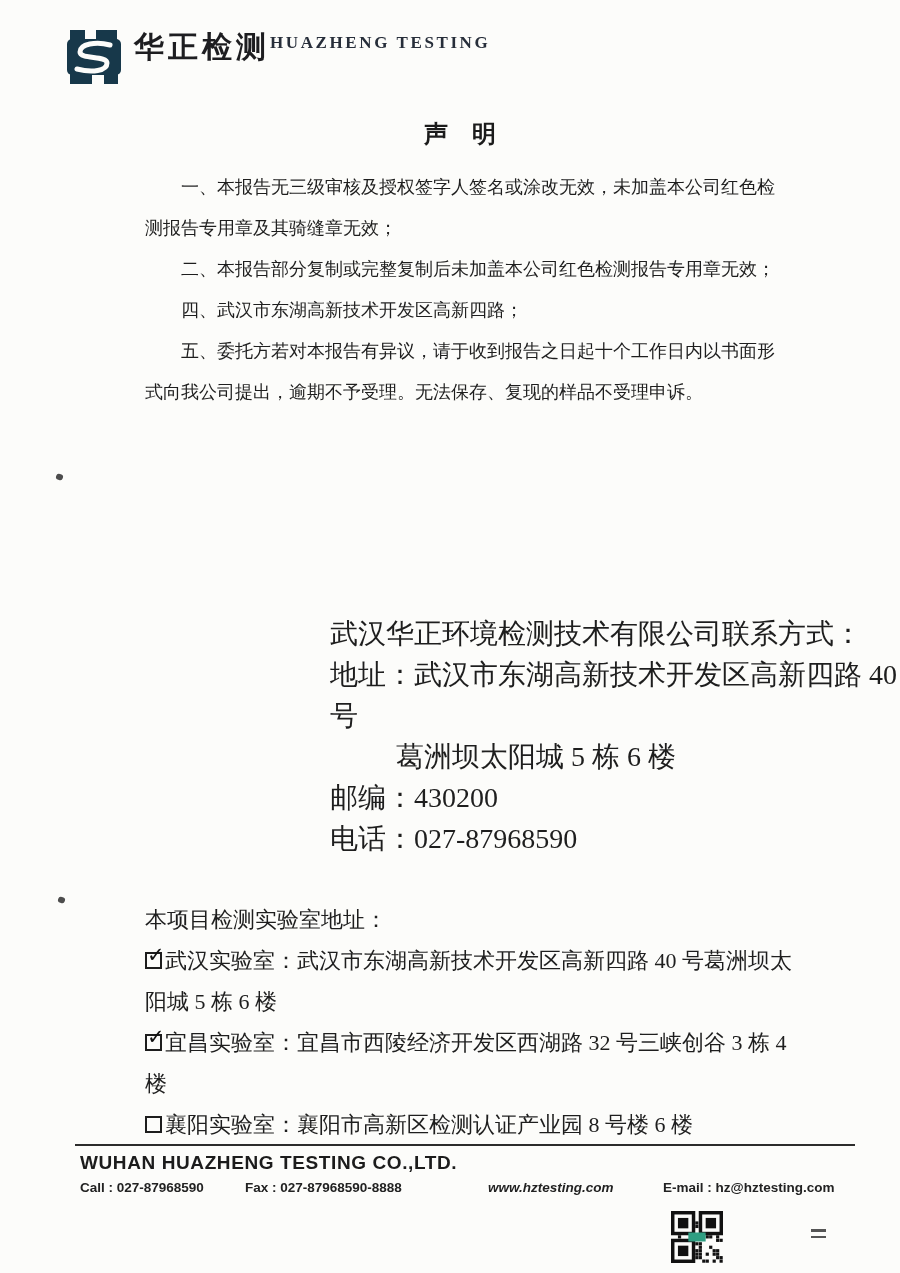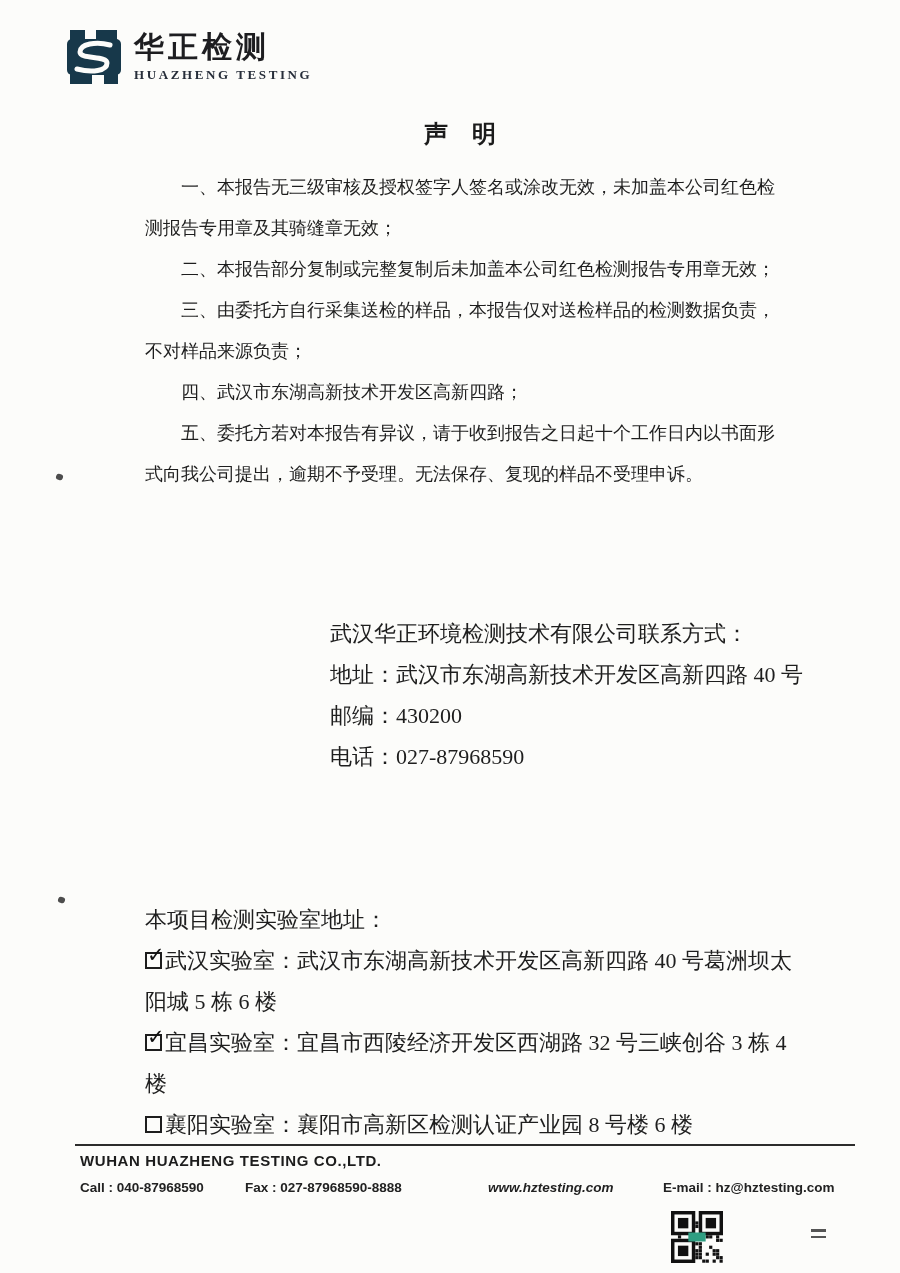--- a/index.html
+++ b/index.html
@@ -9,64 +9,64 @@
     background:#fcfcfa;
     font-family:"Liberation Serif","DejaVu Serif",serif;
     color:#1e1e1e;
     overflow:hidden;
   }
   .page { position:absolute; inset:0; }
 
   
   .logo { position:absolute; left:63px; top:28px; display:flex; align-items:flex-start; gap:9px; }
   .logo-icon { width:62px; height:58px; }
-  .logo-text { display:flex; flex-direction:column; padding-top:2px; }
+  .logo-text { display:flex; padding-top:2px; }
   .logo-cn {
     font-family:"Liberation Sans","DejaVu Sans",sans-serif;
     font-weight:bold; font-size:30px; letter-spacing:4px; color:#1d1d20; line-height:34px;
   }
   .logo-en {
     font-family:"Liberation Serif","DejaVu Serif",serif;
-    font-weight:bold; font-size:13px; letter-spacing:2.6px; color:#272e3a; margin-top:3px;
+    font-weight:bold; font-size:17px; letter-spacing:2.6px; color:#272e3a; margin-top:3px;
   }
 
   
   .title {
     position:absolute; left:145px; top:118px; width:630px;
     text-align:center; font-weight:bold; font-size:24px; color:#1b1b1b;
   }
 
   
   .statements {
     position:absolute; left:145px; top:167px; width:630px;
     font-size:18px; line-height:41px; text-align:justify;
   }
   .statements p { text-indent:2em; }
 
   
-  .contact { position:absolute; left:330px; top:613px; font-size:22px; line-height:41px; }
+  .contact { position:absolute; left:330px; top:613px; font-size:28px; line-height:41px; }
   .contact .indent2 { padding-left:66px; }
 
   
   .labs { position:absolute; left:145px; top:899px; width:662px; font-size:22px; line-height:41px; }
   .cb {
     display:inline-block; width:17px; height:17px; border:2px solid #1d1d1d;
     vertical-align:-1px; margin-right:3px; position:relative;
   }
   .cbmark {
     position:absolute; left:0px; top:-9px; font-size:21px; font-weight:bold;
     color:#111; font-family:"DejaVu Sans",sans-serif; line-height:21px;
   }
 
   
   .footer-rule { position:absolute; left:75px; top:1144px; width:780px; height:2px; background:#2c2c2c; }
   .footer-company {
     position:absolute; left:80px; top:1152px;
     font-family:"Liberation Sans","DejaVu Sans",sans-serif;
-    font-weight:bold; font-size:15px; letter-spacing:0.6px; color:#1c1c1c;
+    font-weight:bold; font-size:19px; letter-spacing:0.6px; color:#1c1c1c;
   }
   .footer-item {
     position:absolute; top:1180px;
     font-family:"Liberation Sans","DejaVu Sans",sans-serif;
     font-weight:bold; font-size:13.5px; color:#222;
   }
   .f-call { left:80px; } .f-fax { left:245px; } .f-web { left:488px;font-style:italic; } .f-mail { left:663px; }
 
   .qr { position:absolute; left:671px; top:1211px; width:52px; height:52px; }
 
@@ -97,42 +97,42 @@
       <span class="logo-cn">华正检测</span>
       <span class="logo-en">HUAZHENG  TESTING</span>
     </div>
   </div>
 
   <div class="title">声　明</div>
 
   <div class="statements">
     <p>一、本报告无三级审核及授权签字人签名或涂改无效，未加盖本公司红色检测报告专用章及其骑缝章无效；</p>
     <p>二、本报告部分复制或完整复制后未加盖本公司红色检测报告专用章无效；</p>
-    <p>三、由委托方自行采集送检的样品，本报告仅对送检样品的检测数据负责，不对样品来源负责；</p>
     <p>四、武汉市东湖高新技术开发区高新四路；</p>
     <p>五、委托方若对本报告有异议，请于收到报告之日起十个工作日内以书面形式向我公司提出，逾期不予受理。无法保存、复现的样品不受理申诉。</p>
   </div>
 
   <div class="contact">
     <p>武汉华正环境检测技术有限公司联系方式：</p>
     <p>地址：武汉市东湖高新技术开发区高新四路 40 号</p>
+    <p class="indent2">葛洲坝太阳城 5 栋 6 楼</p>
     <p>邮编：430200</p>
     <p>电话：027-87968590</p>
   </div>
 
   <div class="labs">
     <p>本项目检测实验室地址：</p>
     <p><span class="cb"><span class="cbmark">✓</span></span><span>武汉实验室：武汉市东湖高新技术开发区高新四路 40 号葛洲坝太阳城 5 栋 6 楼</span></p>
     <p><span class="cb"><span class="cbmark">✓</span></span><span>宜昌实验室：宜昌市西陵经济开发区西湖路 32 号三峡创谷 3 栋 4 楼</span></p>
     <p><span class="cb"><span class="cbmark"></span></span><span>襄阳实验室：襄阳市高新区检测认证产业园 8 号楼 6 楼</span></p>
   </div>
 
   <div class="footer-rule"></div>
   <div class="footer-company">WUHAN HUAZHENG TESTING CO.,LTD.</div>
-  <span class="footer-item f-call">Call : 040-87968590</span>
+  <span class="footer-item f-call">Call : 027-87968590</span>
   <span class="footer-item f-fax">Fax : 027-87968590-8888</span>
   <span class="footer-item f-web">www.hztesting.com</span>
   <span class="footer-item f-mail">E-mail : hz@hztesting.com</span>
 
   <svg class="qr" id="qr-svg" viewBox="0 0 52 52">
       <rect x="24.266666666666666" y="10.4" width="3.189333333333334" height="3.189333333333334" fill="#111"></rect>
       <rect x="24.266666666666666" y="13.866666666666667" width="3.189333333333334" height="3.189333333333334" fill="#111"></rect>
       <rect x="6.933333333333334" y="24.266666666666666" width="3.189333333333334" height="3.189333333333334" fill="#111"></rect>
       <rect x="34.66666666666667" y="24.266666666666666" width="3.189333333333334" height="3.189333333333334" fill="#111"></rect>
       <rect x="38.13333333333333" y="24.266666666666666" width="3.189333333333334" height="3.189333333333334" fill="#111"></rect>

